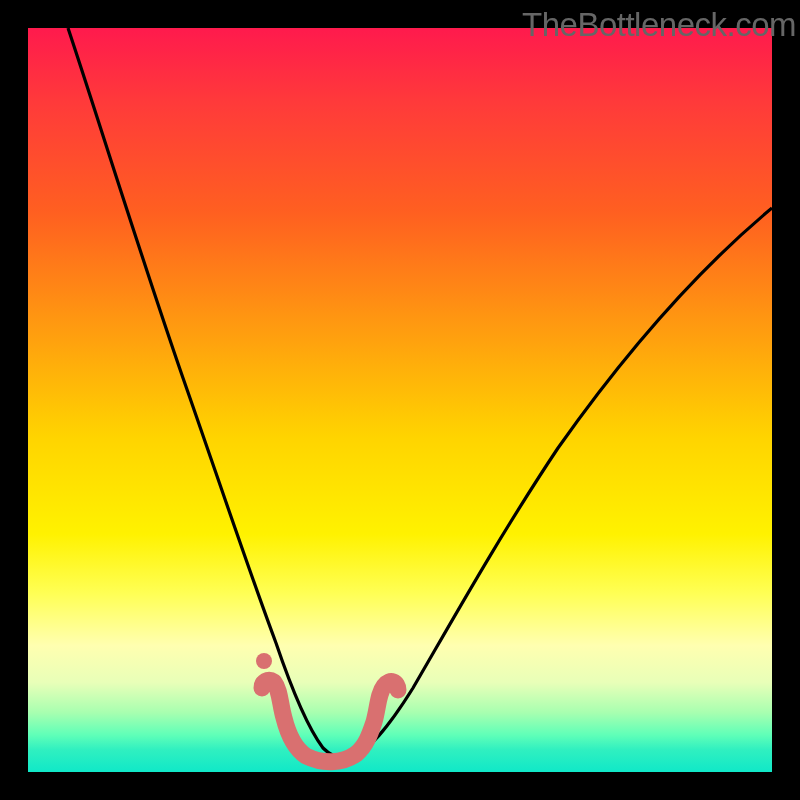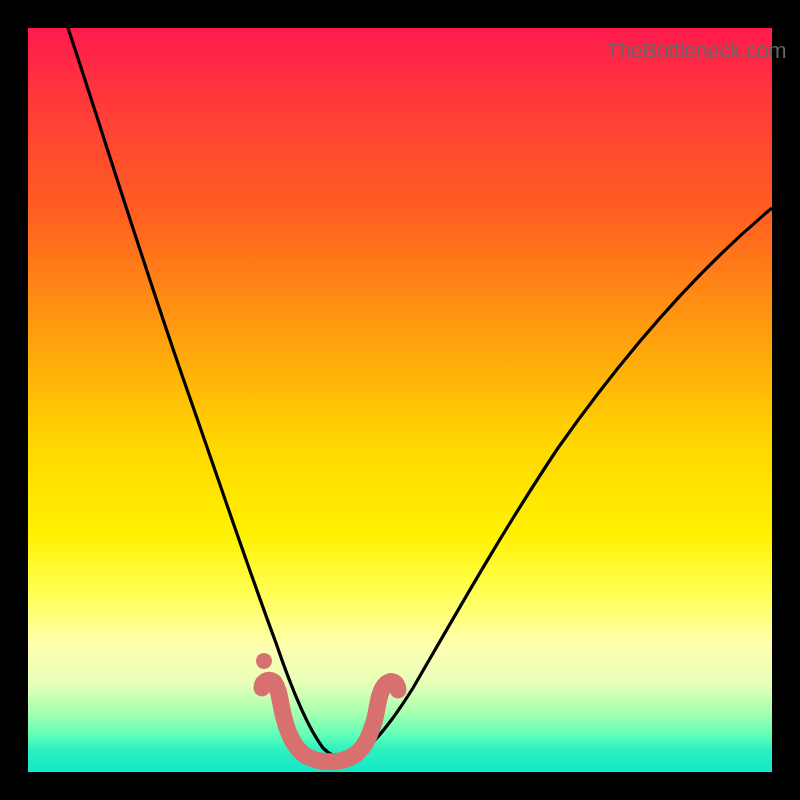--- a/index.html
+++ b/index.html
@@ -7,27 +7,26 @@
     width: 800px;
     height: 800px;
     background: #000;
     position: relative;
     font-family: Arial, sans-serif;
     overflow: hidden;
   }
   .watermark {
     position: absolute;
     top: 6px;
-    right: 14px;
+    right: 4px;
     color: #666;
-    font-size: 22px;
+    font-size: 33px;
     font-weight: 500;
     z-index: 10;
     letter-spacing: -0.5px;
-    margin-top: 32px;
   }
   .plot-area {
     position: absolute;
     left: 28px;
     top: 28px;
     width: 744px;
     height: 744px;
     background: linear-gradient(to bottom,
       #ff1a4d 0%,
       #ff3a3a 10%,

